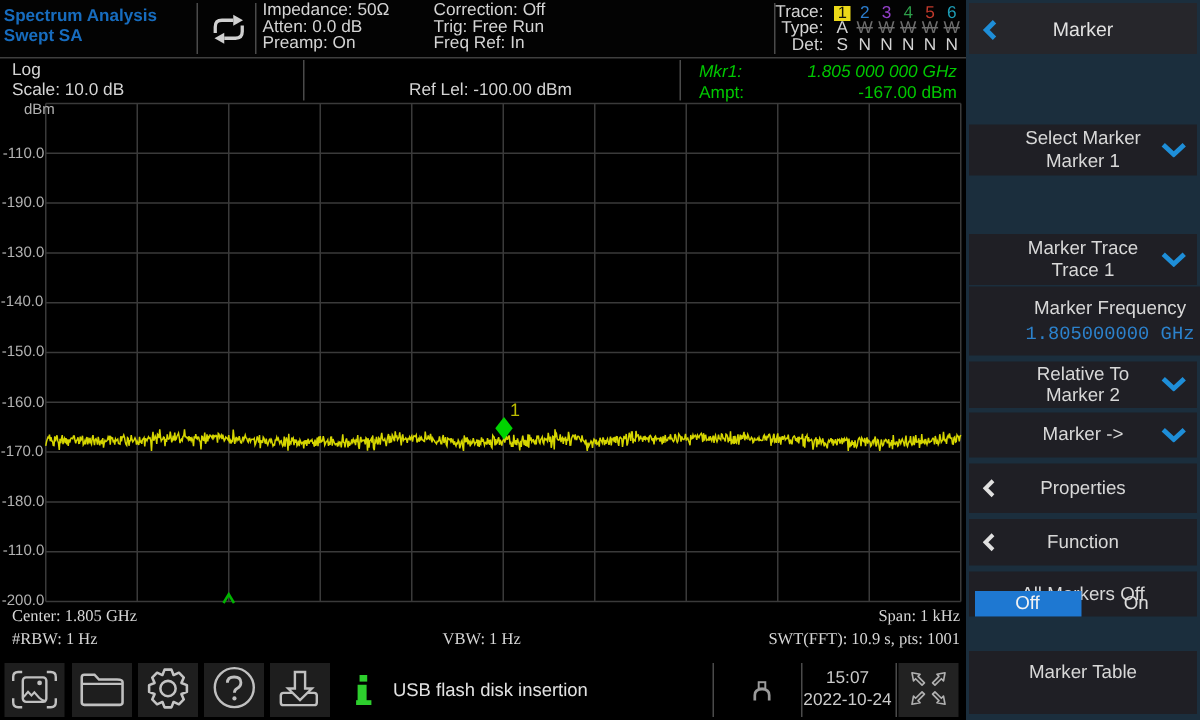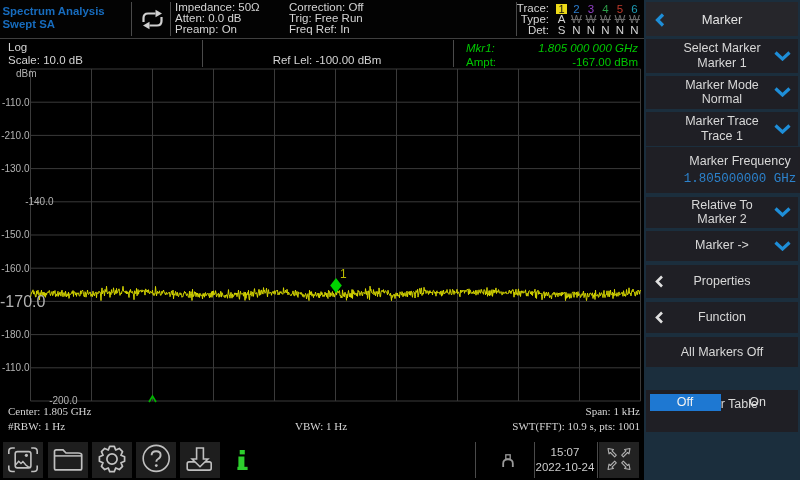--- a/index.html
+++ b/index.html
@@ -65,29 +65,29 @@
   <path d="M30.5,69.0 V401.0 M91.5,69.0 V401.0 M152.5,69.0 V401.0 M213.5,69.0 V401.0 M274.5,69.0 V401.0 M335.5,69.0 V401.0 M396.5,69.0 V401.0 M457.5,69.0 V401.0 M518.5,69.0 V401.0 M579.5,69.0 V401.0 M640.5,69.0 V401.0" stroke="#3a3a3a" stroke-width="1" fill="none"></path>
   <path d="M30.5,69.0 H640.5 M30.5,102.2 H640.5 M30.5,135.4 H640.5 M30.5,168.6 H640.5 M30.5,201.8 H640.5 M30.5,235.0 H640.5 M30.5,268.2 H640.5 M30.5,301.4 H640.5 M30.5,334.6 H640.5 M30.5,367.8 H640.5 M30.5,401.0 H640.5" stroke="#3a3a3a" stroke-width="1" fill="none"></path>
   <polyline points="30.5,297.2 31.0,294.5 31.5,292.9 32.0,291.5 32.5,291.9 33.0,289.8 33.5,294.1 34.0,291.4 34.5,294.0 35.0,294.1 35.5,296.9 36.0,297.0 36.5,290.9 37.0,294.2 37.5,291.9 38.0,290.2 38.5,293.8 39.0,295.4 39.5,300.0 40.0,292.6 40.5,295.5 41.0,292.4 41.5,290.1 42.0,296.1 42.5,293.1 43.0,292.1 43.5,295.4 44.0,292.1 44.5,296.3 45.0,292.9 45.5,297.3 46.0,293.0 46.5,295.1 47.0,293.0 47.5,292.0 48.0,292.1 48.5,292.5 49.0,290.6 49.5,290.6 50.0,293.8 50.5,295.6 51.0,293.5 51.5,293.3 52.0,291.5 52.5,295.5 53.0,295.4 53.5,291.1 54.0,293.5 54.5,292.8 55.0,290.5 55.5,296.6 56.0,295.8 56.5,294.1 57.0,296.3 57.5,292.5 58.0,291.3 58.5,296.3 59.0,293.1 59.5,294.4 60.0,291.9 60.5,295.1 61.0,296.2 61.5,292.0 62.0,290.1 62.5,293.9 63.0,296.8 63.5,293.1 64.0,292.5 64.5,293.9 65.0,296.4 65.5,291.2 66.0,293.9 66.5,296.9 67.0,294.3 67.5,293.8 68.0,296.1 68.5,292.0 69.0,298.4 69.5,295.3 70.0,293.6 70.5,294.4 71.0,294.1 71.5,293.5 72.0,291.6 72.5,293.4 73.0,290.5 73.5,296.5 74.0,291.5 74.5,292.2 75.0,292.0 75.5,295.0 76.0,293.2 76.5,296.4 77.0,292.7 77.5,293.8 78.0,293.4 78.5,292.8 79.0,295.7 79.5,295.9 80.0,296.1 80.5,290.8 81.0,294.2 81.5,291.3 82.0,291.3 82.5,290.0 83.0,291.6 83.5,294.6 84.0,296.2 84.5,296.9 85.0,291.7 85.5,292.2 86.0,297.2 86.5,293.7 87.0,293.8 87.5,290.0 88.0,293.0 88.5,294.5 89.0,293.8 89.5,293.1 90.0,291.9 90.5,293.1 91.0,296.4 91.5,294.3 92.0,295.4 92.5,296.6 93.0,291.2 93.5,294.6 94.0,294.2 94.5,295.9 95.0,292.8 95.5,292.8 96.0,291.9 96.5,297.7 97.0,292.6 97.5,292.8 98.0,293.8 98.5,292.3 99.0,291.2 99.5,292.2 100.0,291.9 100.5,293.7 101.0,300.6 101.5,292.1 102.0,287.9 102.5,293.8 103.0,292.5 103.5,290.7 104.0,291.9 104.5,296.0 105.0,289.4 105.5,290.0 106.0,292.1 106.5,286.2 107.0,291.2 107.5,294.0 108.0,293.1 108.5,292.8 109.0,291.4 109.5,291.7 110.0,297.4 110.5,292.5 111.0,294.6 111.5,289.6 112.0,292.5 112.5,292.7 113.0,292.3 113.5,287.8 114.0,291.2 114.5,294.9 115.0,293.1 115.5,290.5 116.0,293.7 116.5,288.4 117.0,293.2 117.5,292.7 118.0,290.8 118.5,290.0 119.0,288.8 119.5,291.6 120.0,295.4 120.5,293.7 121.0,292.8 121.5,293.8 122.0,290.9 122.5,290.5 123.0,286.3 123.5,291.1 124.0,291.1 124.5,291.9 125.0,291.7 125.5,293.1 126.0,290.8 126.5,293.8 127.0,291.5 127.5,293.7 128.0,292.2 128.5,293.6 129.0,297.5 129.5,290.8 130.0,292.3 130.5,289.4 131.0,292.1 131.5,292.7 132.0,291.4 132.5,291.6 133.0,293.9 133.5,294.3 134.0,299.7 134.5,290.9 135.0,291.1 135.5,293.5 136.0,293.7 136.5,288.4 137.0,295.8 137.5,294.2 138.0,289.5 138.5,294.2 139.0,291.2 139.5,291.7 140.0,290.1 140.5,290.4 141.0,291.2 141.5,292.2 142.0,289.8 142.5,291.9 143.0,290.6 143.5,291.0 144.0,290.3 144.5,290.8 145.0,295.1 145.5,288.9 146.0,289.4 146.5,291.9 147.0,291.0 147.5,290.0 148.0,292.8 148.5,289.7 149.0,292.0 149.5,293.9 150.0,293.1 150.5,291.4 151.0,292.0 151.5,292.3 152.0,293.2 152.5,290.1 153.0,294.5 153.5,293.5 154.0,295.7 154.5,293.8 155.0,294.2 155.5,286.4 156.0,291.4 156.5,295.9 157.0,293.0 157.5,291.3 158.0,293.6 158.5,292.4 159.0,293.0 159.5,290.8 160.0,293.3 160.5,295.2 161.0,295.4 161.5,293.2 162.0,291.1 162.5,293.4 163.0,291.8 163.5,290.0 164.0,291.9 164.5,292.3 165.0,293.9 165.5,294.8 166.0,292.6 166.5,292.4 167.0,294.5 167.5,293.2 168.0,292.7 168.5,292.9 169.0,293.1 169.5,292.3 170.0,296.7 170.5,295.5 171.0,293.4 171.5,290.9 172.0,292.8 172.5,295.0 173.0,290.1 173.5,298.8 174.0,293.8 174.5,294.0 175.0,295.3 175.5,291.4 176.0,292.2 176.5,294.3 177.0,295.8 177.5,292.4 178.0,295.6 178.5,296.7 179.0,295.0 179.5,293.3 180.0,292.7 180.5,294.6 181.0,293.3 181.5,295.4 182.0,297.3 182.5,296.4 183.0,296.7 183.5,293.5 184.0,293.6 184.5,291.4 185.0,293.1 185.5,292.2 186.0,293.9 186.5,295.7 187.0,294.2 187.5,293.8 188.0,295.8 188.5,297.4 189.0,296.5 189.5,291.1 190.0,297.8 190.5,293.6 191.0,291.6 191.5,293.7 192.0,300.5 192.5,289.2 193.0,297.0 193.5,294.8 194.0,295.5 194.5,291.7 195.0,293.3 195.5,292.2 196.0,296.7 196.5,292.9 197.0,295.2 197.5,293.1 198.0,297.1 198.5,296.1 199.0,293.7 199.5,297.4 200.0,293.3 200.5,294.5 201.0,295.8 201.5,295.1 202.0,294.8 202.5,299.0 203.0,293.6 203.5,296.1 204.0,293.4 204.5,297.2 205.0,293.9 205.5,292.5 206.0,295.9 206.5,294.5 207.0,293.7 207.5,294.0 208.0,293.2 208.5,295.4 209.0,295.1 209.5,297.7 210.0,293.1 210.5,297.2 211.0,295.5 211.5,291.7 212.0,297.4 212.5,291.0 213.0,295.4 213.5,290.8 214.0,295.0 214.5,293.7 215.0,293.9 215.5,290.7 216.0,293.0 216.5,296.8 217.0,295.7 217.5,294.3 218.0,294.2 218.5,293.2 219.0,297.3 219.5,294.4 220.0,296.6 220.5,291.5 221.0,291.4 221.5,297.1 222.0,292.7 222.5,294.1 223.0,295.5 223.5,296.4 224.0,295.8 224.5,295.7 225.0,297.8 225.5,295.1 226.0,296.4 226.5,294.7 227.0,294.9 227.5,298.3 228.0,294.1 228.5,289.6 229.0,294.8 229.5,295.0 230.0,298.2 230.5,293.9 231.0,292.3 231.5,294.8 232.0,298.2 232.5,293.9 233.0,297.1 233.5,295.6 234.0,295.8 234.5,292.9 235.0,294.7 235.5,292.9 236.0,294.5 236.5,293.1 237.0,296.7 237.5,293.4 238.0,294.0 238.5,290.1 239.0,297.4 239.5,299.3 240.0,293.7 240.5,291.3 241.0,294.4 241.5,294.0 242.0,293.4 242.5,293.8 243.0,293.5 243.5,296.2 244.0,291.9 244.5,292.5 245.0,300.4 245.5,292.2 246.0,298.4 246.5,293.9 247.0,293.5 247.5,292.5 248.0,295.1 248.5,290.3 249.0,298.6 249.5,300.1 250.0,293.9 250.5,294.8 251.0,291.2 251.5,294.5 252.0,296.3 252.5,291.9 253.0,292.7 253.5,296.4 254.0,291.4 254.5,288.6 255.0,292.6 255.5,293.8 256.0,293.5 256.5,292.6 257.0,294.8 257.5,297.4 258.0,293.8 258.5,291.3 259.0,289.3 259.5,295.4 260.0,290.5 260.5,294.7 261.0,294.5 261.5,289.9 262.0,290.9 262.5,293.0 263.0,294.1 263.5,287.6 264.0,291.6 264.5,290.2 265.0,293.3 265.5,292.4 266.0,291.3 266.5,288.2 267.0,293.0 267.5,296.9 268.0,291.4 268.5,289.6 269.0,293.6 269.5,292.8 270.0,292.8 270.5,292.0 271.0,292.9 271.5,295.3 272.0,292.5 272.5,292.6 273.0,291.3 273.5,293.5 274.0,291.7 274.5,290.7 275.0,294.4 275.5,291.8 276.0,290.5 276.5,290.8 277.0,291.1 277.5,290.0 278.0,295.0 278.5,293.3 279.0,292.5 279.5,294.5 280.0,291.5 280.5,292.8 281.0,291.6 281.5,293.3 282.0,293.3 282.5,294.1 283.0,294.3 283.5,287.7 284.0,291.9 284.5,292.9 285.0,292.6 285.5,290.2 286.0,292.4 286.5,292.9 287.0,289.3 287.5,291.7 288.0,294.9 288.5,292.1 289.0,293.2 289.5,293.6 290.0,294.7 290.5,295.2 291.0,295.9 291.5,294.2 292.0,294.4 292.5,293.8 293.0,290.9 293.5,294.0 294.0,295.8 294.5,295.8 295.0,291.7 295.5,290.0 296.0,295.3 296.5,293.4 297.0,291.4 297.5,296.3 298.0,297.4 298.5,292.2 299.0,292.6 299.5,293.1 300.0,292.8 300.5,294.2 301.0,292.2 301.5,294.4 302.0,293.6 302.5,296.4 303.0,294.2 303.5,296.1 304.0,297.3 304.5,295.4 305.0,295.7 305.5,293.4 306.0,294.4 306.5,298.9 307.0,297.1 307.5,294.5 308.0,293.6 308.5,297.7 309.0,300.6 309.5,290.3 310.0,294.9 310.5,291.8 311.0,294.8 311.5,291.6 312.0,296.2 312.5,293.8 313.0,294.4 313.5,297.6 314.0,294.4 314.5,295.7 315.0,295.1 315.5,292.1 316.0,294.3 316.5,296.3 317.0,295.1 317.5,294.8 318.0,293.0 318.5,297.4 319.0,293.3 319.5,297.9 320.0,294.8 320.5,295.8 321.0,291.6 321.5,294.6 322.0,292.6 322.5,294.6 323.0,296.8 323.5,295.1 324.0,294.9 324.5,296.4 325.0,292.1 325.5,294.7 326.0,293.3 326.5,296.6 327.0,293.1 327.5,297.7 328.0,298.5 328.5,290.3 329.0,291.1 329.5,291.4 330.0,296.9 330.5,292.8 331.0,295.7 331.5,295.1 332.0,292.7 332.5,291.5 333.0,296.6 333.5,293.2 334.0,294.9 334.5,297.1 335.0,294.2 335.5,293.6 336.0,292.2 336.5,295.1 337.0,292.5 337.5,290.7 338.0,292.9 338.5,292.8 339.0,290.8 339.5,290.7 340.0,295.5 340.5,295.0 341.0,297.9 341.5,296.1 342.0,297.9 342.5,289.9 343.0,294.4 343.5,296.3 344.0,293.4 344.5,296.8 345.0,292.2 345.5,294.5 346.0,295.6 346.5,300.3 347.0,293.9 347.5,297.9 348.0,293.3 348.5,290.4 349.0,293.8 349.5,296.7 350.0,293.3 350.5,297.2 351.0,293.5 351.5,297.7 352.0,289.5 352.5,298.5 353.0,289.8 353.5,293.8 354.0,291.5 354.5,294.5 355.0,293.4 355.5,293.2 356.0,295.0 356.5,295.7 357.0,293.1 357.5,296.3 358.0,290.3 358.5,291.7 359.0,291.1 359.5,294.7 360.0,295.6 360.5,292.9 361.0,292.4 361.5,291.3 362.0,295.0 362.5,295.9 363.0,292.4 363.5,293.1 364.0,292.5 364.5,293.2 365.0,294.1 365.5,288.6 366.0,291.9 366.5,294.6 367.0,291.1 367.5,298.5 368.0,295.7 368.5,290.9 369.0,291.2 369.5,299.6 370.0,286.2 370.5,290.5 371.0,289.3 371.5,292.6 372.0,293.2 372.5,293.4 373.0,293.0 373.5,289.6 374.0,294.8 374.5,292.3 375.0,291.6 375.5,295.9 376.0,292.7 376.5,293.2 377.0,291.2 377.5,296.6 378.0,292.5 378.5,294.0 379.0,287.9 379.5,290.7 380.0,296.8 380.5,296.7 381.0,292.4 381.5,291.0 382.0,290.1 382.5,290.6 383.0,291.9 383.5,289.6 384.0,293.0 384.5,293.0 385.0,290.9 385.5,290.8 386.0,291.2 386.5,292.6 387.0,293.2 387.5,294.8 388.0,290.2 388.5,293.1 389.0,293.9 389.5,294.5 390.0,295.6 390.5,293.1 391.0,296.6 391.5,300.6 392.0,295.1 392.5,297.4 393.0,296.3 393.5,295.3 394.0,294.0 394.5,294.9 395.0,298.6 395.5,294.6 396.0,292.8 396.5,293.4 397.0,296.0 397.5,293.1 398.0,296.3 398.5,295.9 399.0,294.9 399.5,297.8 400.0,291.8 400.5,293.3 401.0,294.0 401.5,295.2 402.0,291.6 402.5,293.1 403.0,296.8 403.5,293.4 404.0,295.9 404.5,293.6 405.0,292.5 405.5,294.9 406.0,296.5 406.5,293.7 407.0,291.1 407.5,296.9 408.0,292.8 408.5,293.1 409.0,291.6 409.5,294.8 410.0,291.3 410.5,295.3 411.0,291.1 411.5,291.2 412.0,295.2 412.5,297.3 413.0,292.1 413.5,291.5 414.0,292.1 414.5,292.5 415.0,298.0 415.5,294.4 416.0,290.6 416.5,292.2 417.0,292.3 417.5,289.3 418.0,297.1 418.5,295.4 419.0,292.0 419.5,288.5 420.0,290.4 420.5,293.9 421.0,288.0 421.5,288.0 422.0,295.5 422.5,293.0 423.0,293.7 423.5,294.0 424.0,287.3 424.5,290.8 425.0,290.1 425.5,290.0 426.0,293.5 426.5,292.8 427.0,290.5 427.5,292.4 428.0,292.4 428.5,294.5 429.0,290.9 429.5,293.3 430.0,290.6 430.5,292.9 431.0,292.0 431.5,292.6 432.0,292.0 432.5,295.0 433.0,290.7 433.5,290.3 434.0,291.0 434.5,293.0 435.0,293.5 435.5,292.0 436.0,296.2 436.5,291.4 437.0,290.8 437.5,293.2 438.0,292.2 438.5,292.6 439.0,292.3 439.5,292.3 440.0,294.4 440.5,291.3 441.0,293.0 441.5,296.2 442.0,290.8 442.5,295.3 443.0,292.6 443.5,290.0 444.0,294.0 444.5,293.2 445.0,293.5 445.5,291.8 446.0,291.5 446.5,292.4 447.0,289.5 447.5,292.5 448.0,292.3 448.5,293.8 449.0,294.4 449.5,293.3 450.0,289.4 450.5,290.7 451.0,293.6 451.5,294.9 452.0,293.8 452.5,289.3 453.0,290.1 453.5,290.9 454.0,294.5 454.5,290.9 455.0,292.5 455.5,293.0 456.0,293.0 456.5,291.8 457.0,289.3 457.5,293.7 458.0,292.4 458.5,292.0 459.0,293.6 459.5,295.0 460.0,296.8 460.5,290.0 461.0,292.6 461.5,292.3 462.0,290.0 462.5,291.6 463.0,290.8 463.5,290.2 464.0,290.9 464.5,293.3 465.0,290.1 465.5,291.1 466.0,291.8 466.5,290.2 467.0,289.7 467.5,289.0 468.0,290.6 468.5,294.7 469.0,288.8 469.5,293.7 470.0,290.3 470.5,290.2 471.0,293.5 471.5,293.1 472.0,293.3 472.5,292.0 473.0,293.7 473.5,290.8 474.0,292.7 474.5,293.9 475.0,292.0 475.5,290.4 476.0,295.2 476.5,291.6 477.0,290.2 477.5,293.2 478.0,294.5 478.5,293.1 479.0,289.8 479.5,292.2 480.0,292.7 480.5,293.3 481.0,289.3 481.5,289.6 482.0,292.4 482.5,292.1 483.0,292.9 483.5,294.3 484.0,289.5 484.5,289.9 485.0,290.9 485.5,295.0 486.0,291.7 486.5,293.9 487.0,287.5 487.5,296.3 488.0,293.8 488.5,294.8 489.0,290.7 489.5,295.9 490.0,290.5 490.5,294.9 491.0,295.4 491.5,292.0 492.0,289.6 492.5,296.4 493.0,292.9 493.5,289.8 494.0,293.1 494.5,290.2 495.0,292.5 495.5,290.1 496.0,287.9 496.5,293.5 497.0,290.8 497.5,291.9 498.0,292.4 498.5,289.6 499.0,290.8 499.5,292.9 500.0,293.4 500.5,292.6 501.0,291.5 501.5,292.3 502.0,295.1 502.5,294.6 503.0,291.8 503.5,293.4 504.0,293.4 504.5,293.3 505.0,292.3 505.5,293.2 506.0,291.6 506.5,293.6 507.0,293.3 507.5,293.6 508.0,293.6 508.5,293.4 509.0,290.8 509.5,290.0 510.0,292.6 510.5,291.5 511.0,293.7 511.5,291.0 512.0,291.4 512.5,289.7 513.0,289.5 513.5,291.5 514.0,297.2 514.5,292.4 515.0,294.9 515.5,290.8 516.0,289.2 516.5,294.3 517.0,293.2 517.5,295.3 518.0,291.0 518.5,288.9 519.0,295.3 519.5,292.9 520.0,291.2 520.5,296.5 521.0,292.5 521.5,290.8 522.0,293.2 522.5,291.4 523.0,290.8 523.5,293.2 524.0,292.5 524.5,292.1 525.0,292.2 525.5,289.8 526.0,293.8 526.5,296.1 527.0,293.0 527.5,294.9 528.0,296.2 528.5,292.0 529.0,291.1 529.5,290.6 530.0,291.5 530.5,293.9 531.0,292.1 531.5,294.7 532.0,291.2 532.5,295.6 533.0,291.8 533.5,292.3 534.0,292.5 534.5,292.0 535.0,289.2 535.5,297.6 536.0,292.3 536.5,298.5 537.0,291.2 537.5,291.3 538.0,290.2 538.5,294.3 539.0,291.5 539.5,294.0 540.0,293.4 540.5,293.6 541.0,293.0 541.5,294.6 542.0,299.8 542.5,296.8 543.0,293.3 543.5,293.1 544.0,291.6 544.5,298.1 545.0,292.7 545.5,295.8 546.0,295.8 546.5,292.1 547.0,293.2 547.5,295.9 548.0,294.6 548.5,292.3 549.0,295.0 549.5,297.6 550.0,295.4 550.5,295.8 551.0,297.2 551.5,298.9 552.0,294.8 552.5,293.5 553.0,294.6 553.5,293.8 554.0,292.1 554.5,294.4 555.0,292.8 555.5,297.1 556.0,294.4 556.5,294.9 557.0,292.7 557.5,295.3 558.0,296.8 558.5,293.0 559.0,293.5 559.5,292.9 560.0,295.7 560.5,293.6 561.0,292.7 561.5,296.1 562.0,292.2 562.5,294.9 563.0,292.5 563.5,293.6 564.0,293.5 564.5,292.2 565.0,293.3 565.5,300.6 566.0,292.3 566.5,298.3 567.0,296.0 567.5,297.4 568.0,293.5 568.5,296.5 569.0,294.8 569.5,298.4 570.0,293.6 570.5,296.8 571.0,298.2 571.5,297.1 572.0,293.7 572.5,292.3 573.0,291.8 573.5,293.3 574.0,297.4 574.5,291.9 575.0,292.9 575.5,294.2 576.0,294.5 576.5,292.0 577.0,297.5 577.5,294.0 578.0,291.6 578.5,295.8 579.0,293.6 579.5,294.0 580.0,294.7 580.5,297.5 581.0,296.8 581.5,294.5 582.0,293.7 582.5,295.3 583.0,293.0 583.5,291.0 584.0,297.6 584.5,296.3 585.0,293.1 585.5,293.5 586.0,297.3 586.5,300.6 587.0,297.4 587.5,293.0 588.0,295.4 588.5,297.1 589.0,296.5 589.5,293.7 590.0,294.1 590.5,293.0 591.0,293.4 591.5,295.2 592.0,295.2 592.5,292.8 593.0,298.5 593.5,294.9 594.0,297.0 594.5,293.4 595.0,299.5 595.5,290.1 596.0,296.0 596.5,295.6 597.0,296.2 597.5,294.6 598.0,294.6 598.5,297.4 599.0,296.9 599.5,292.6 600.0,294.3 600.5,295.7 601.0,293.8 601.5,292.7 602.0,294.0 602.5,295.2 603.0,297.6 603.5,293.5 604.0,290.4 604.5,296.5 605.0,297.6 605.5,295.7 606.0,294.3 606.5,294.5 607.0,290.8 607.5,295.6 608.0,296.7 608.5,295.8 609.0,290.8 609.5,296.8 610.0,294.1 610.5,290.0 611.0,294.7 611.5,294.6 612.0,294.6 612.5,292.2 613.0,298.6 613.5,293.3 614.0,296.1 614.5,289.3 615.0,295.2 615.5,295.0 616.0,293.9 616.5,296.3 617.0,292.7 617.5,294.7 618.0,296.3 618.5,294.3 619.0,291.9 619.5,295.0 620.0,294.7 620.5,294.1 621.0,294.1 621.5,292.7 622.0,292.1 622.5,292.8 623.0,296.3 623.5,290.7 624.0,292.7 624.5,295.9 625.0,294.2 625.5,296.4 626.0,295.2 626.5,289.5 627.0,292.3 627.5,294.9 628.0,294.0 628.5,293.4 629.0,287.8 629.5,293.0 630.0,293.8 630.5,293.2 631.0,295.9 631.5,291.5 632.0,290.5 632.5,291.5 633.0,289.0 633.5,291.8 634.0,292.3 634.5,292.1 635.0,295.9 635.5,296.0 636.0,291.8 636.5,291.3 637.0,294.8 637.5,294.4 638.0,290.0 638.5,291.0 639.0,290.9 639.5,294.2 640.0,291.3 640.5,290.0" fill="none" stroke="#d6d600" stroke-width="1"></polyline>
   <path d="M149,402 L152.5,396.2 L156,402" fill="none" stroke="#00b400" stroke-width="1.7"></path>
   <polygon points="336,278 341.8,285.5 336,293 330.2,285.5" fill="#00d400"></polygon>
   <text x="340" y="277.5" fill="#bcbc00" font-size="12px" font-family="Liberation Sans">1</text>
 </svg>
 
 <div class="abs" style="left:16px;top:68px;width:29.5px;text-align:left;font-size:10px;line-height:11px;color:#b2b2b2;">dBm</div>
 <div class="abs" style="left:0;top:96.6px;width:29.5px;text-align:right;font-size:10px;line-height:11px;color:#b2b2b2;">-110.0</div>
-<div class="abs" style="left:0;top:129.8px;width:29.5px;text-align:right;font-size:10px;line-height:11px;color:#b2b2b2;">-210.0</div>
+<div class="abs" style="left:0;top:129.8px;width:29.5px;text-align:right;font-size:10px;line-height:11px;color:#b2b2b2;">-190.0</div>
 <div class="abs" style="left:0;top:163.0px;width:29.5px;text-align:right;font-size:10px;line-height:11px;color:#b2b2b2;">-130.0</div>
-<div class="abs" style="left:0;top:196.2px;width:29.5px;text-align:right;font-size:10px;line-height:11px;color:#b2b2b2;padding-left:24px;">-140.0</div>
+<div class="abs" style="left:0;top:196.2px;width:29.5px;text-align:center;font-size:10px;line-height:11px;color:#b2b2b2;">-140.0</div>
 <div class="abs" style="left:0;top:229.4px;width:29.5px;text-align:right;font-size:10px;line-height:11px;color:#b2b2b2;">-150.0</div>
 <div class="abs" style="left:0;top:262.6px;width:29.5px;text-align:right;font-size:10px;line-height:11px;color:#b2b2b2;">-160.0</div>
-<div class="abs" style="left:0;top:295.8px;width:29.5px;text-align:left;font-size:16px;line-height:11px;color:#b2b2b2;">-170.0</div>
+<div class="abs" style="left:0;top:295.8px;width:29.5px;text-align:center;font-size:10px;line-height:11px;color:#b2b2b2;">-170.0</div>
 <div class="abs" style="left:0;top:329.0px;width:29.5px;text-align:right;font-size:10px;line-height:11px;color:#b2b2b2;">-180.0</div>
 <div class="abs" style="left:0;top:362.2px;width:29.5px;text-align:right;font-size:10px;line-height:11px;color:#b2b2b2;">-110.0</div>
-<div class="abs" style="left:0;top:395.4px;width:29.5px;text-align:right;font-size:10px;line-height:11px;color:#b2b2b2;margin-left:48px;">-200.0</div>
+<div class="abs" style="left:0;top:395.4px;width:29.5px;text-align:right;font-size:10px;line-height:11px;color:#b2b2b2;">-200.0</div>
 
 <div class="abs t12" style="left:8px;top:404.5px;">Center: 1.805 GHz</div>
 <div class="abs t12" style="left:440px;top:404.5px;width:200px;text-align:right;">Span: 1 kHz</div>
 <div class="abs t12" style="left:8px;top:419.5px;">#RBW: 1 Hz</div>
 <div class="abs t12" style="left:295px;top:419.5px;">VBW: 1 Hz</div>
 <div class="abs t12" style="left:440px;top:419.5px;width:200px;text-align:right;">SWT(FFT): 10.9 s, pts: 1001</div>
 
 <div class="abs" style="left:0;top:443px;width:644px;height:37px;background:#000;">
 <style>
   .bbtn{position:absolute;top:-1px;width:40px;height:35.5px;background:#1e1e1e;}
@@ -128,20 +128,21 @@
  <svg width="40" height="35.5" viewBox="0 0 40 35.5">
   <rect x="7.2" y="19.9" width="24" height="8.2" rx="1.8" fill="none" stroke="#c0c0c0" stroke-width="1.6"></rect>
   <path d="M16.6,6 H23.4 V17 H27.9 L20,24.7 L12.1,17 H16.6 Z" fill="#1e1e1e" stroke="#c0c0c0" stroke-width="1.6"></path>
  </svg>
 </div>
 <svg class="abs" style="left:237px;top:6.5px;" width="12" height="20" viewBox="0 0 12 20">
   <rect x="2.7" y="0" width="5.1" height="4.4" fill="#2dce2d"></rect>
   <rect x="1.4" y="6.5" width="6" height="11" fill="#2dce2d"></rect>
   <rect x="0.4" y="16.8" width="10.2" height="3.2" fill="#2dce2d"></rect>
 </svg>
+<div class="abs" style="left:262px;top:10px;font-size:12.3px;color:#e2e2e2;">USB flash disk insertion</div>
 <div class="vd" style="left:475px;top:-1px;height:36px;"></div>
 <svg class="abs" style="left:502px;top:11px;" width="12" height="14" viewBox="0 0 12 14">
   <rect x="3.8" y="0.8" width="4.4" height="4.2" fill="none" stroke="#9a9a9a" stroke-width="1.3"></rect>
   <path d="M1.2,13 V9.5 Q1.2,5.4 6,5.4 Q10.8,5.4 10.8,9.5 V13" fill="none" stroke="#9a9a9a" stroke-width="1.8"></path>
 </svg>
 <div class="vd" style="left:533.5px;top:-1px;height:36px;"></div>
 <div class="abs" style="left:534px;top:1.5px;width:62px;text-align:center;font-size:11.5px;line-height:15px;color:#cccccc;">15:07<br>2022-10-24</div>
 <div class="vd" style="left:597px;top:-1px;height:36px;"></div>
 <div class="bbtn" style="left:599px;background:#222222;">
  <svg width="40" height="35.5" viewBox="0 0 40 35.5">
@@ -153,39 +154,34 @@
   </g>
  </svg>
 </div>
 
 </div>
 
 <div class="abs" style="left:644px;top:0;width:156px;height:480px;background:#1b2e3d;">
 <style>
   .btn{position:absolute;left:2px;width:152px;background:#1f1f25;color:#d8d8d8;
        font-size:12.5px;display:flex;flex-direction:column;align-items:center;
-       justify-content:center;line-height:14.5px;text-align:center;}
+       justify-content:center;line-height:14.5px;text-align:center;margin-top:44px;}
   .chevD{position:absolute;right:7px;top:50%;margin-top:-5px;}
   .chevL{position:absolute;left:9px;top:50%;margin-top:-6.5px;}
 </style>
 <div class="abs" style="left:2px;top:2px;width:152px;height:34px;background:#26262b;color:#e2e2e2;font-size:13px;display:flex;align-items:center;justify-content:center;">Marker
   <svg class="chevL" width="10" height="14" viewBox="0 0 10 14">
         <polyline points="8,1.5 2.5,7 8,12.5" fill="none" stroke="#1e8ed8" stroke-width="3.2"></polyline>
       </svg>
 </div>
 <div class="btn" style="top:39px;height:33.5px;">Select Marker<br>Marker 1
   <svg class="chevD" width="17" height="10" viewBox="0 0 17 10">
         <polyline points="1.5,1.5 8.5,8 15.5,1.5" fill="none" stroke="#1e8ed8" stroke-width="3.2"></polyline>
       </svg>
 </div>
-<div class="btn" style="top:75.5px;height:33.5px;">Marker Mode<br>Normal
-  <svg class="chevD" width="17" height="10" viewBox="0 0 17 10">
-        <polyline points="1.5,1.5 8.5,8 15.5,1.5" fill="none" stroke="#1e8ed8" stroke-width="3.2"></polyline>
-      </svg>
-</div>
 <div class="btn" style="top:112px;height:33.5px;">Marker Trace<br>Trace 1
   <svg class="chevD" width="17" height="10" viewBox="0 0 17 10">
         <polyline points="1.5,1.5 8.5,8 15.5,1.5" fill="none" stroke="#1e8ed8" stroke-width="3.2"></polyline>
       </svg>
 </div>
 <div class="btn" style="top:147px;height:45.5px;line-height:18px;padding-left:18px;">Marker Frequency<br><span style="color:#2c82cc;font-family:Liberation Mono, monospace;">1.805000000 GHz</span></div>
 <div class="btn" style="top:196.5px;height:31px;">Relative To<br>Marker 2
   <svg class="chevD" width="17" height="10" viewBox="0 0 17 10">
         <polyline points="1.5,1.5 8.5,8 15.5,1.5" fill="none" stroke="#1e8ed8" stroke-width="3.2"></polyline>
       </svg>

